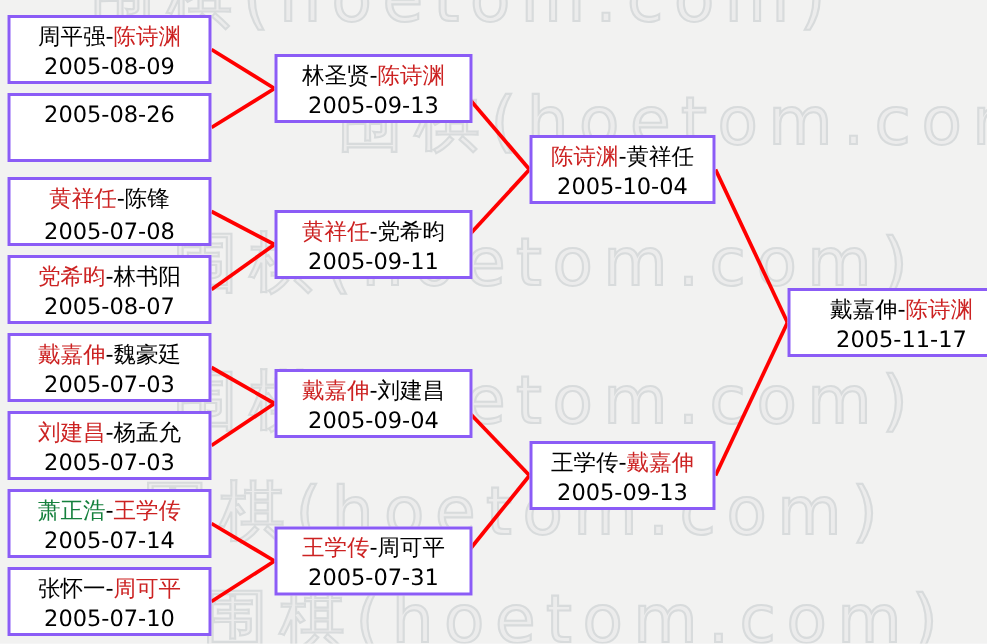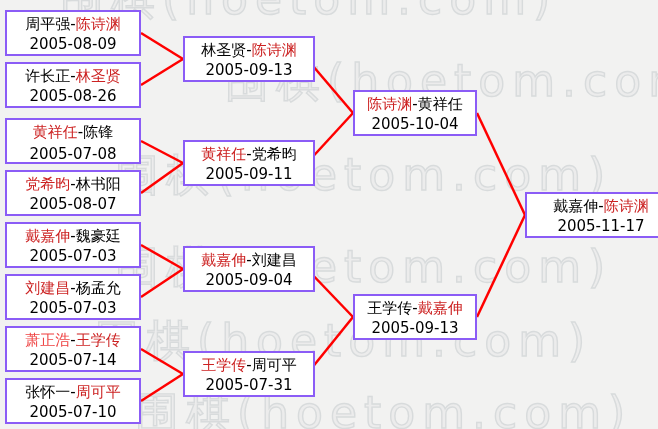--- a/index.html
+++ b/index.html
@@ -68,41 +68,40 @@
     <line x1="307" y1="374" x2="353" y2="317" stroke-width="2.5" stroke="#ff0000"></line>
     <line x1="477" y1="113" x2="525" y2="215" stroke-width="2.5" stroke="#ff0000"></line>
     <line x1="477" y1="317" x2="525" y2="215" stroke-width="2.5" stroke="#ff0000"></line>
   </svg>
 
   <div class="box col1 r1m1">
     <div class="names"><span style="color: rgb(0, 0, 0);">周平强</span><span>-</span><span style="color: rgb(204, 34, 34);">陈诗渊</span></div>
     <div class="date">2005-08-09</div>
   </div>
   <div class="box col1 r1m2">
-    <div class="names"><span style="color: rgb(0, 0, 0);">许长正</span><span>-</span><span style="color: rgb(204, 34, 34);">林圣贤</span></div>
     <div class="date">2005-08-26</div>
   </div>
   <div class="box col1 r1m3">
     <div class="names"><span style="color: rgb(204, 34, 34);">黄祥任</span><span>-</span><span style="color: rgb(0, 0, 0); font-family: Liberation Mono, monospace;">陈锋</span></div>
     <div class="date">2005-07-08</div>
   </div>
   <div class="box col1 r1m4">
     <div class="names"><span style="color: rgb(204, 34, 34);">党希昀</span><span>-</span><span style="color: rgb(0, 0, 0);">林书阳</span></div>
     <div class="date">2005-08-07</div>
   </div>
   <div class="box col1 r1m5">
     <div class="names"><span style="color: rgb(204, 34, 34);">戴嘉伸</span><span>-</span><span style="color: rgb(0, 0, 0);">魏豪廷</span></div>
     <div class="date">2005-07-03</div>
   </div>
   <div class="box col1 r1m6">
     <div class="names"><span style="color: rgb(204, 34, 34);">刘建昌</span><span>-</span><span style="color: rgb(0, 0, 0);">杨孟允</span></div>
     <div class="date">2005-07-03</div>
   </div>
   <div class="box col1 r1m7">
-    <div class="names"><span style="color: #ef4444;">萧正浩</span><span>-</span><span style="color: rgb(204, 34, 34);">王学传</span></div>
+    <div class="names"><span style="color: #15803d;">萧正浩</span><span>-</span><span style="color: rgb(204, 34, 34);">王学传</span></div>
     <div class="date">2005-07-14</div>
   </div>
   <div class="box col1 r1m8">
     <div class="names"><span style="color: rgb(0, 0, 0);">张怀一</span><span>-</span><span style="color: rgb(204, 34, 34);">周可平</span></div>
     <div class="date">2005-07-10</div>
   </div>
 
   <div class="box col2 r2m1">
     <div class="names"><span style="color: rgb(0, 0, 0);">林圣贤</span><span>-</span><span style="color: rgb(204, 34, 34);">陈诗渊</span></div>
     <div class="date">2005-09-13</div>

